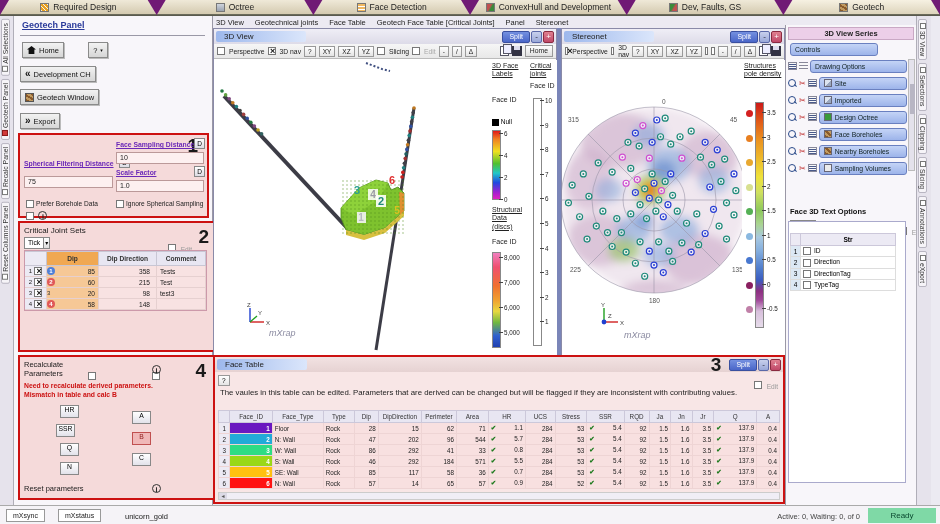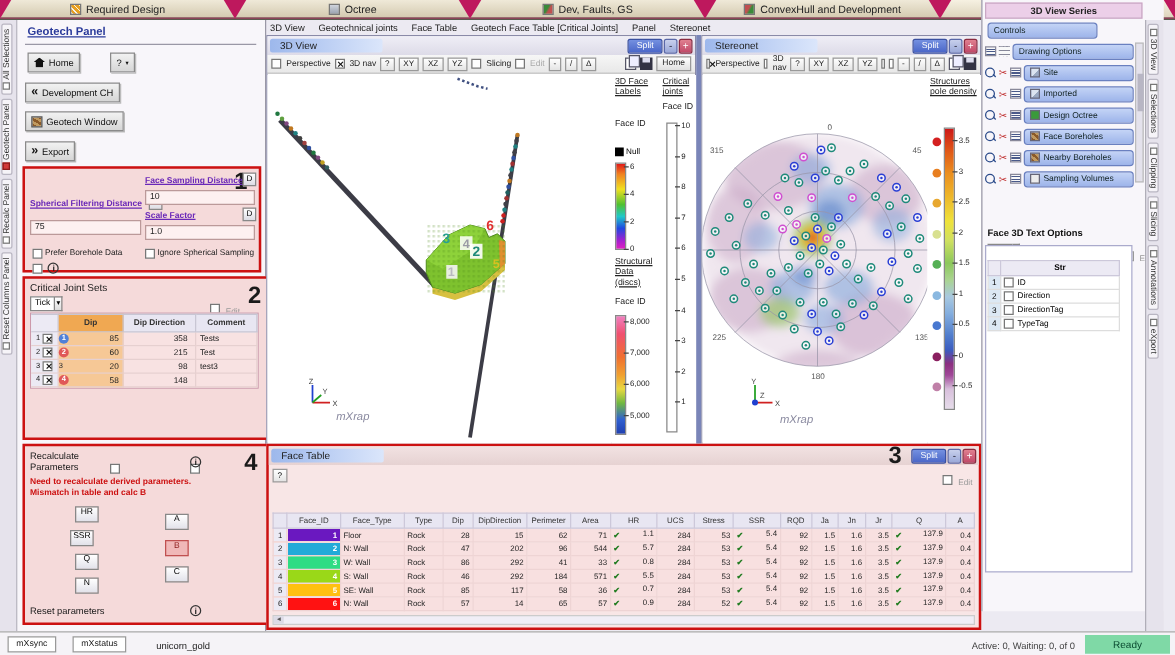--- a/index.html
+++ b/index.html
@@ -1,21 +1,21 @@
 <!DOCTYPE html>
 <html><head>
 <meta charset="utf-8">
 <style>
   *{margin:0;padding:0;box-sizing:border-box;font-family:"Liberation Sans",sans-serif}
   html,body{background:#d8d4c4}
   #root{position:relative;width:940px;height:524px;background:#eceaf2;overflow:hidden}
   .abs{position:absolute}
 
   
-  #tabbar{position:absolute;left:0;top:0;width:940px;height:16px;background:#be185d;display:flex;border-bottom:1px solid #5a5a4e}
+  #tabbar{position:absolute;left:0;top:0;width:940px;height:16px;background:#701a75;display:flex;border-bottom:1px solid #5a5a4e}
   .tab{flex:1;position:relative;display:flex;align-items:center;justify-content:center;gap:4px;
        background:linear-gradient(#efe9d8,#d4cab0);clip-path:polygon(0 100%,9px 0,calc(100% - 9px) 0,100% 100%);
        border-bottom:1px solid #6a6a5a;font-size:8.5px;color:#222}
   .tab.active{background:linear-gradient(#f6f1e2,#ddd4bc)}
   .ticon{width:9px;height:9px;display:inline-block;border:1px solid #777}
   .ic-waves{background:repeating-linear-gradient(45deg,#f7f2e6 0 1px,#e8a020 1px 3px)}
   .ic-calc{background:linear-gradient(#cfd4dd,#9aa2b0)}
   .ic-grid{background:repeating-linear-gradient(#f0b860 0 2px,#fff 2px 3px)}
   .ic-faults{background:linear-gradient(120deg,#3a8a3a 40%,#c05050 60%)}
   .ic-hull{background:linear-gradient(120deg,#c05050 40%,#3a8a3a 60%)}
@@ -108,21 +108,21 @@
   #ft-table th{background:#e8e6f2;border:1px solid #ccc8da;font-weight:normal;color:#333;padding:2px 1px;font-size:6.3px}
   #ft-table td{background:#f8e0e0;border:1px solid #eed4d4;padding:1px 2px;text-align:right;color:#222;height:11px;white-space:nowrap;overflow:hidden}
   #ft-table td.l{text-align:left}
   #ft-table td.rn{background:#eceaf4;text-align:center;padding:0}
   #ft-table td.fid{color:#fff;font-weight:bold}
   .chk{color:#1d7a1d;font-weight:bold;font-size:6.5px;float:left}
   #ft-hscroll{position:absolute;left:3px;bottom:2px;width:562px;height:8px;background:#f0eef6;border:1px solid #ccc}
   .scr-arr{width:8px;height:100%;background:#dcdae6;font-size:5px;text-align:center;line-height:7px;color:#555;float:left}
 
   
-  #rpanel{position:absolute;left:785px;top:0;width:146px;height:489px;background:#f8f6fa;border-left:1px solid #9a98a6}
+  #rpanel{position:absolute;left:785px;top:25px;width:146px;height:489px;background:#f8f6fa;border-left:1px solid #9a98a6}
   #rp-title{position:absolute;left:2px;top:2px;width:126px;height:13px;background:#eccfe8;border:1px solid #c9a8c4;font-size:7.5px;font-weight:bold;text-align:center;line-height:12px;color:#222}
   .bluebtn{background:linear-gradient(#c4d4f6,#9db4ea);border:1px solid #6a80c0;border-radius:3px;font-size:6.8px;color:#122;padding:0 4px;line-height:11px;text-align:left}
   #rp-controls{position:absolute;left:4px;top:18px;width:88px;height:13px}
   #rp-rows{position:absolute;left:2px;top:34px;width:119px}
   .srow{display:flex;align-items:center;gap:2px;margin-bottom:3px;height:14px}
   .srow .bluebtn{flex:1;display:flex;align-items:center;gap:3px;height:13px}
   .mag{width:9px;height:9px;position:relative;display:inline-block}
   .mag::before{content:"";position:absolute;left:0;top:0;width:6px;height:6px;border:1.4px solid #2a4a8a;border-radius:50%}
   .mag::after{content:"";position:absolute;left:6px;top:6px;width:3px;border-top:1.6px solid #2a4a8a;transform:rotate(45deg)}
   .scis{color:#c03030;font-size:8px;line-height:9px}
@@ -158,26 +158,30 @@
   <div id="tabbar">
       <div class="tab">
         <span class="ticon ic-waves"></span>
         <span>Required Design</span>
       </div>
       <div class="tab">
         <span class="ticon ic-calc"></span>
         <span>Octree</span>
       </div>
       <div class="tab">
-        <span class="ticon ic-faults"></span>
-        <span>Dev, Faults, GS</span>
+        <span class="ticon ic-grid"></span>
+        <span>Face Detection</span>
       </div>
       <div class="tab">
         <span class="ticon ic-hull"></span>
         <span>ConvexHull and Development</span>
+      </div>
+      <div class="tab">
+        <span class="ticon ic-faults"></span>
+        <span>Dev, Faults, GS</span>
       </div>
       <div class="tab active">
         <span class="ticon ic-geo"></span>
         <span>Geotech</span>
       </div>
     </div>
 
   <div id="menubar">
       <span class="menu-item">3D View</span>
       <span class="menu-item">Geotechnical joints</span>
@@ -917,20 +921,21 @@
       <span class="tpill">Face Table</span>
       <span class="mk" style="position:static;margin-left:auto;margin-right:6px">3</span>
       <span class="sgrp" style="margin-left:0">
         <span class="sbtn">Split</span>
         <span class="mbtn">-</span>
         <span class="pbtn2">+</span>
       </span>
     </div>
     <span class="tbtn abs" style="left:3px;top:18px">?</span>
     <div class="abs" style="right:5px;top:18px"><span class="cb"></span> <span class="editlbl">Edit</span></div>
+    <div id="ft-note">The vaules in this table can be edited. Parameters that are derived can be changed but will be flagged if they are inconsistent with contributing values.</div>
     <table id="ft-table">
         <tbody>
           <tr>
             <th style="width: 2%;"></th>
             <th style="width: 7.5%;">Face_ID</th>
             <th style="width: 9%;">Face_Type</th>
             <th style="width: 5.5%;">Type</th>
             <th style="width: 4.2%;">Dip</th>
             <th style="width: 7.6%;">DipDirection</th>
             <th style="width: 6.2%;">Perimeter</th>

